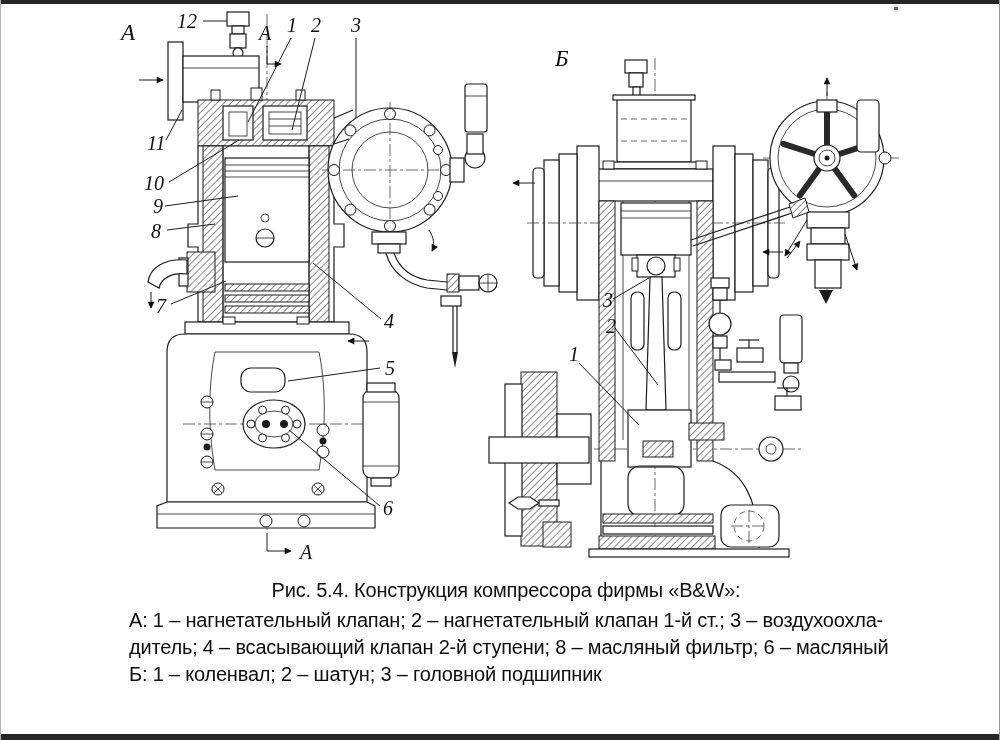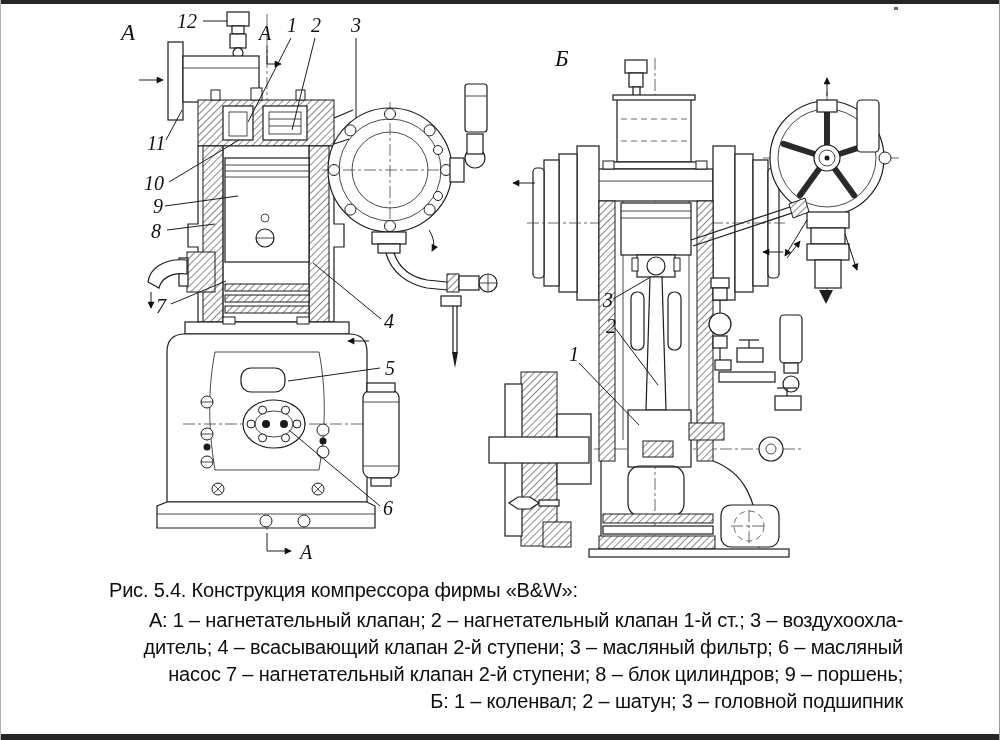--- a/index.html
+++ b/index.html
@@ -21,22 +21,22 @@
   .dsh {stroke:#444;stroke-width:0.8;fill:none;stroke-dasharray:6 4;}
   .lead{stroke:#1c1c1c;stroke-width:1;fill:none;}
   .blt {stroke:#1c1c1c;stroke-width:1;fill:#ffffff;}
   .drk {fill:#1c1c1c;stroke:none;}
   .spoke{stroke:#2a2a2a;stroke-width:6;stroke-linecap:round;fill:none;}
   .lbl {font:italic 20px "Liberation Serif",serif;fill:#111;}
   .lblBig{font:italic 23px "Liberation Serif",serif;fill:#111;}
 
   .caption{position:absolute;left:108px;right:96px;top:577px;color:#0e0e0e;
            font-size:20px;line-height:27px;letter-spacing:-0.2px;}
-  .cap-title{text-align:left;margin-bottom:3px;}
-  .cap-line{text-align:right;margin-left:20px;}
+  .cap-title{text-align:center;margin-bottom:3px;}
+  .cap-line{text-align:left;margin-left:20px;}
 </style>
 </head>
 <body>
 
 <div class="page">
   <div class="edge top"></div>
   <div class="edge bottom"></div>
   <div class="speck"></div>
 
   <svg class="figure" width="1000" height="572" viewBox="0 0 1000 572">
@@ -395,17 +395,16 @@
         <line class="lead" x1="614" y1="328" x2="657" y2="385"></line>
         <text class="lbl" x="568" y="361">1</text>
         <line class="lead" x1="578" y1="363" x2="638" y2="425"></line>
       </g>
     </g>
   </svg>
 
   <div class="caption">
     <div class="cap-title">Рис. 5.4. Конструкция компрессора фирмы «B&amp;W»:</div>
     <div class="cap-line">А: 1 – нагнетательный клапан; 2 – нагнетательный клапан 1-й ст.; 3 – воздухоохла-</div>
-    <div class="cap-line">дитель; 4 – всасывающий клапан 2-й ступени; 3 – масляный фильтр; 6 – масляный</div>
-    <div class="cap-line">насос 7 – нагнетательный клапан 2-й ступени; 8 – блок цилиндров; 9 – поршень;</div>
+    <div class="cap-line">дитель; 4 – всасывающий клапан 2-й ступени; 8 – масляный фильтр; 6 – масляный</div>
     <div class="cap-line">Б: 1 – коленвал; 2 – шатун; 3 – головной подшипник</div>
   </div>
 </div>
 
 </body></html>

